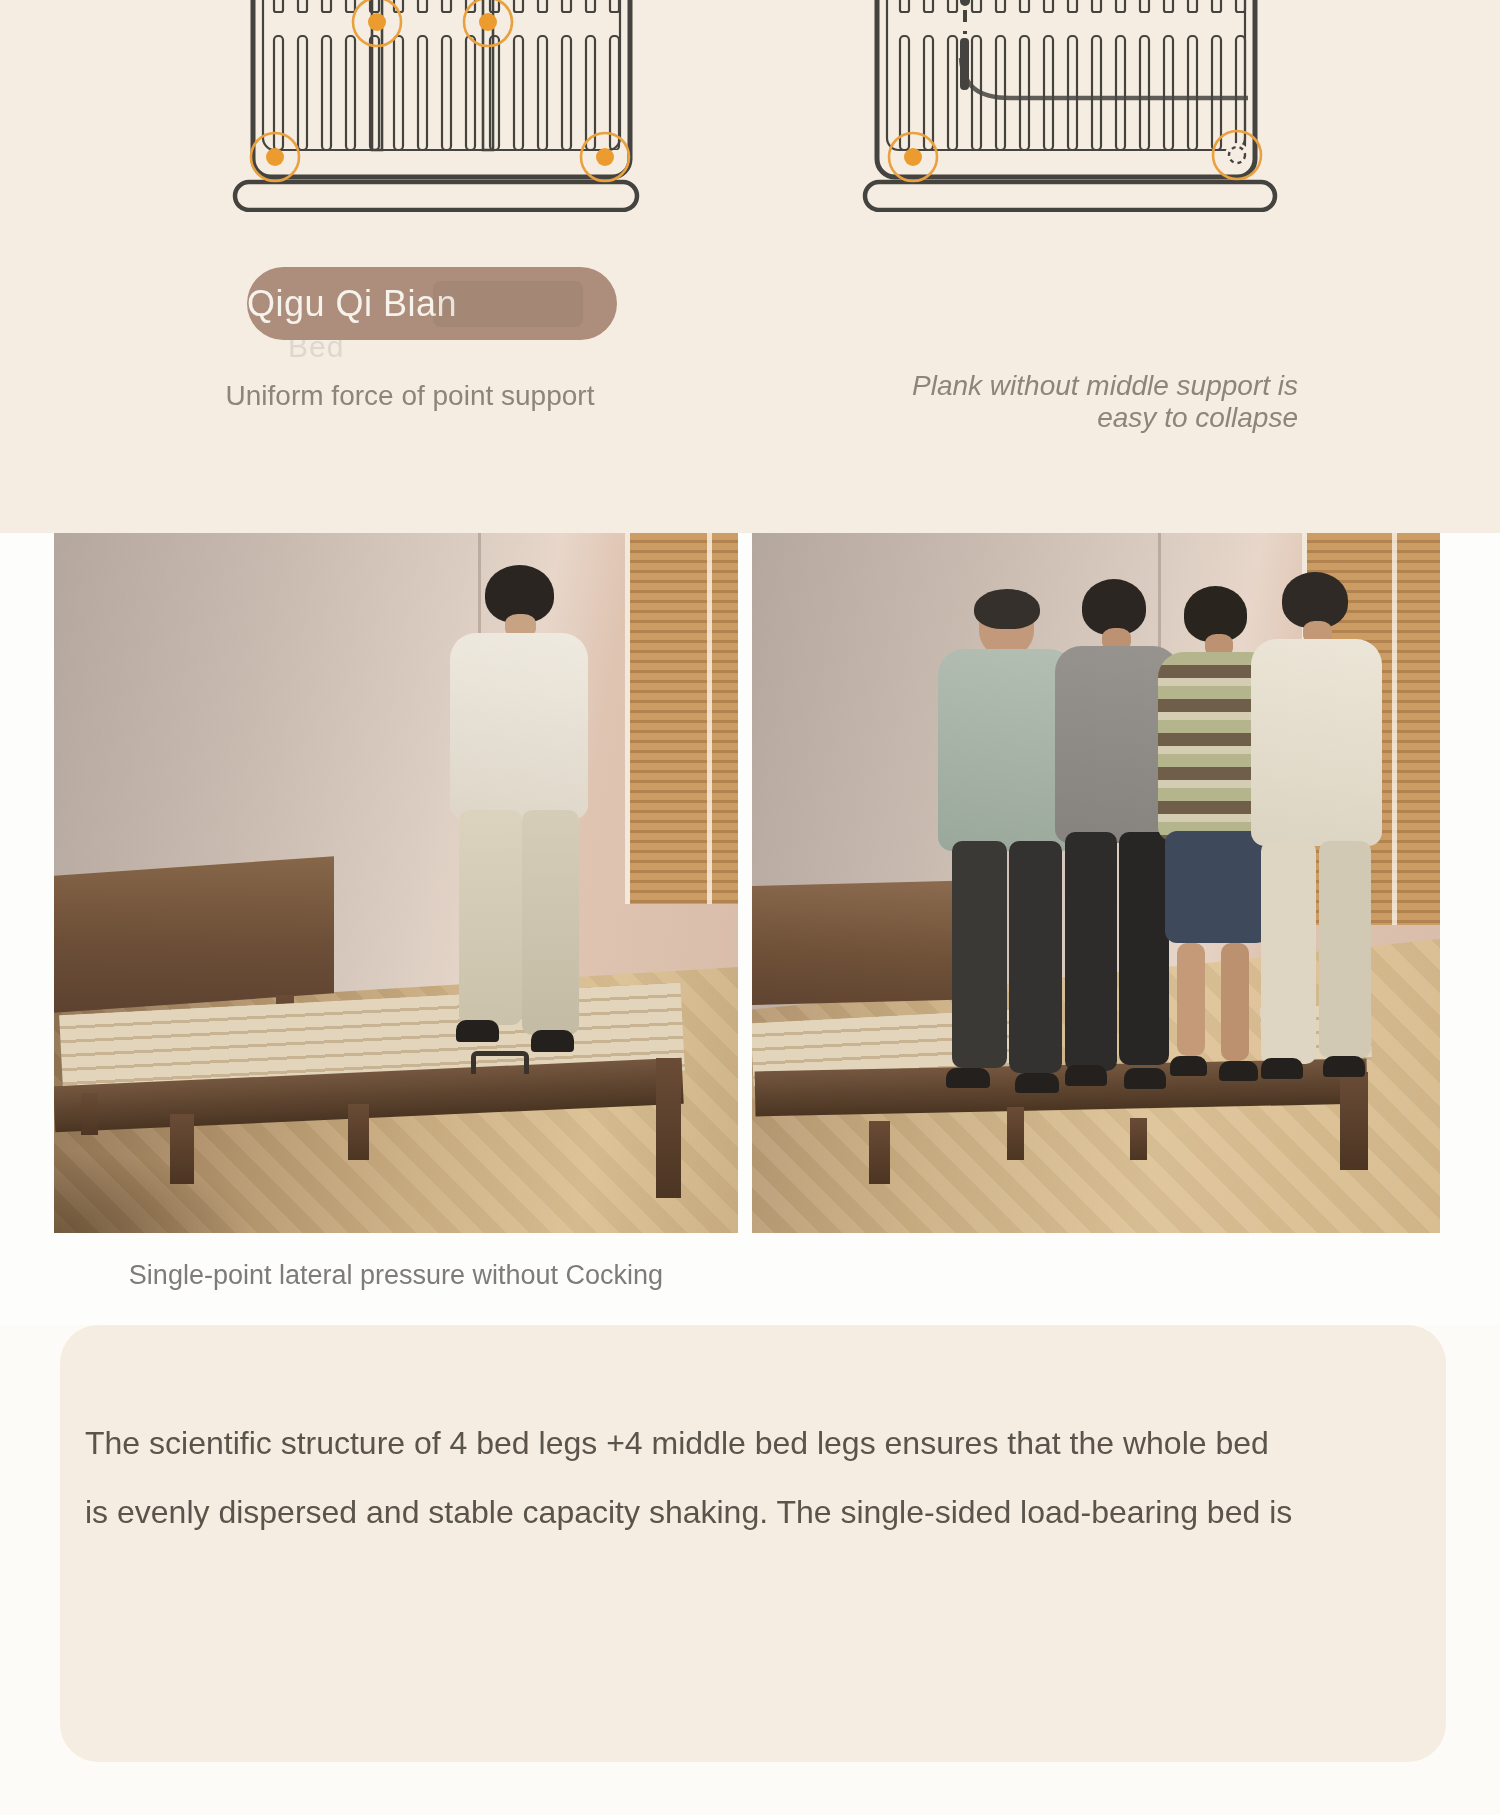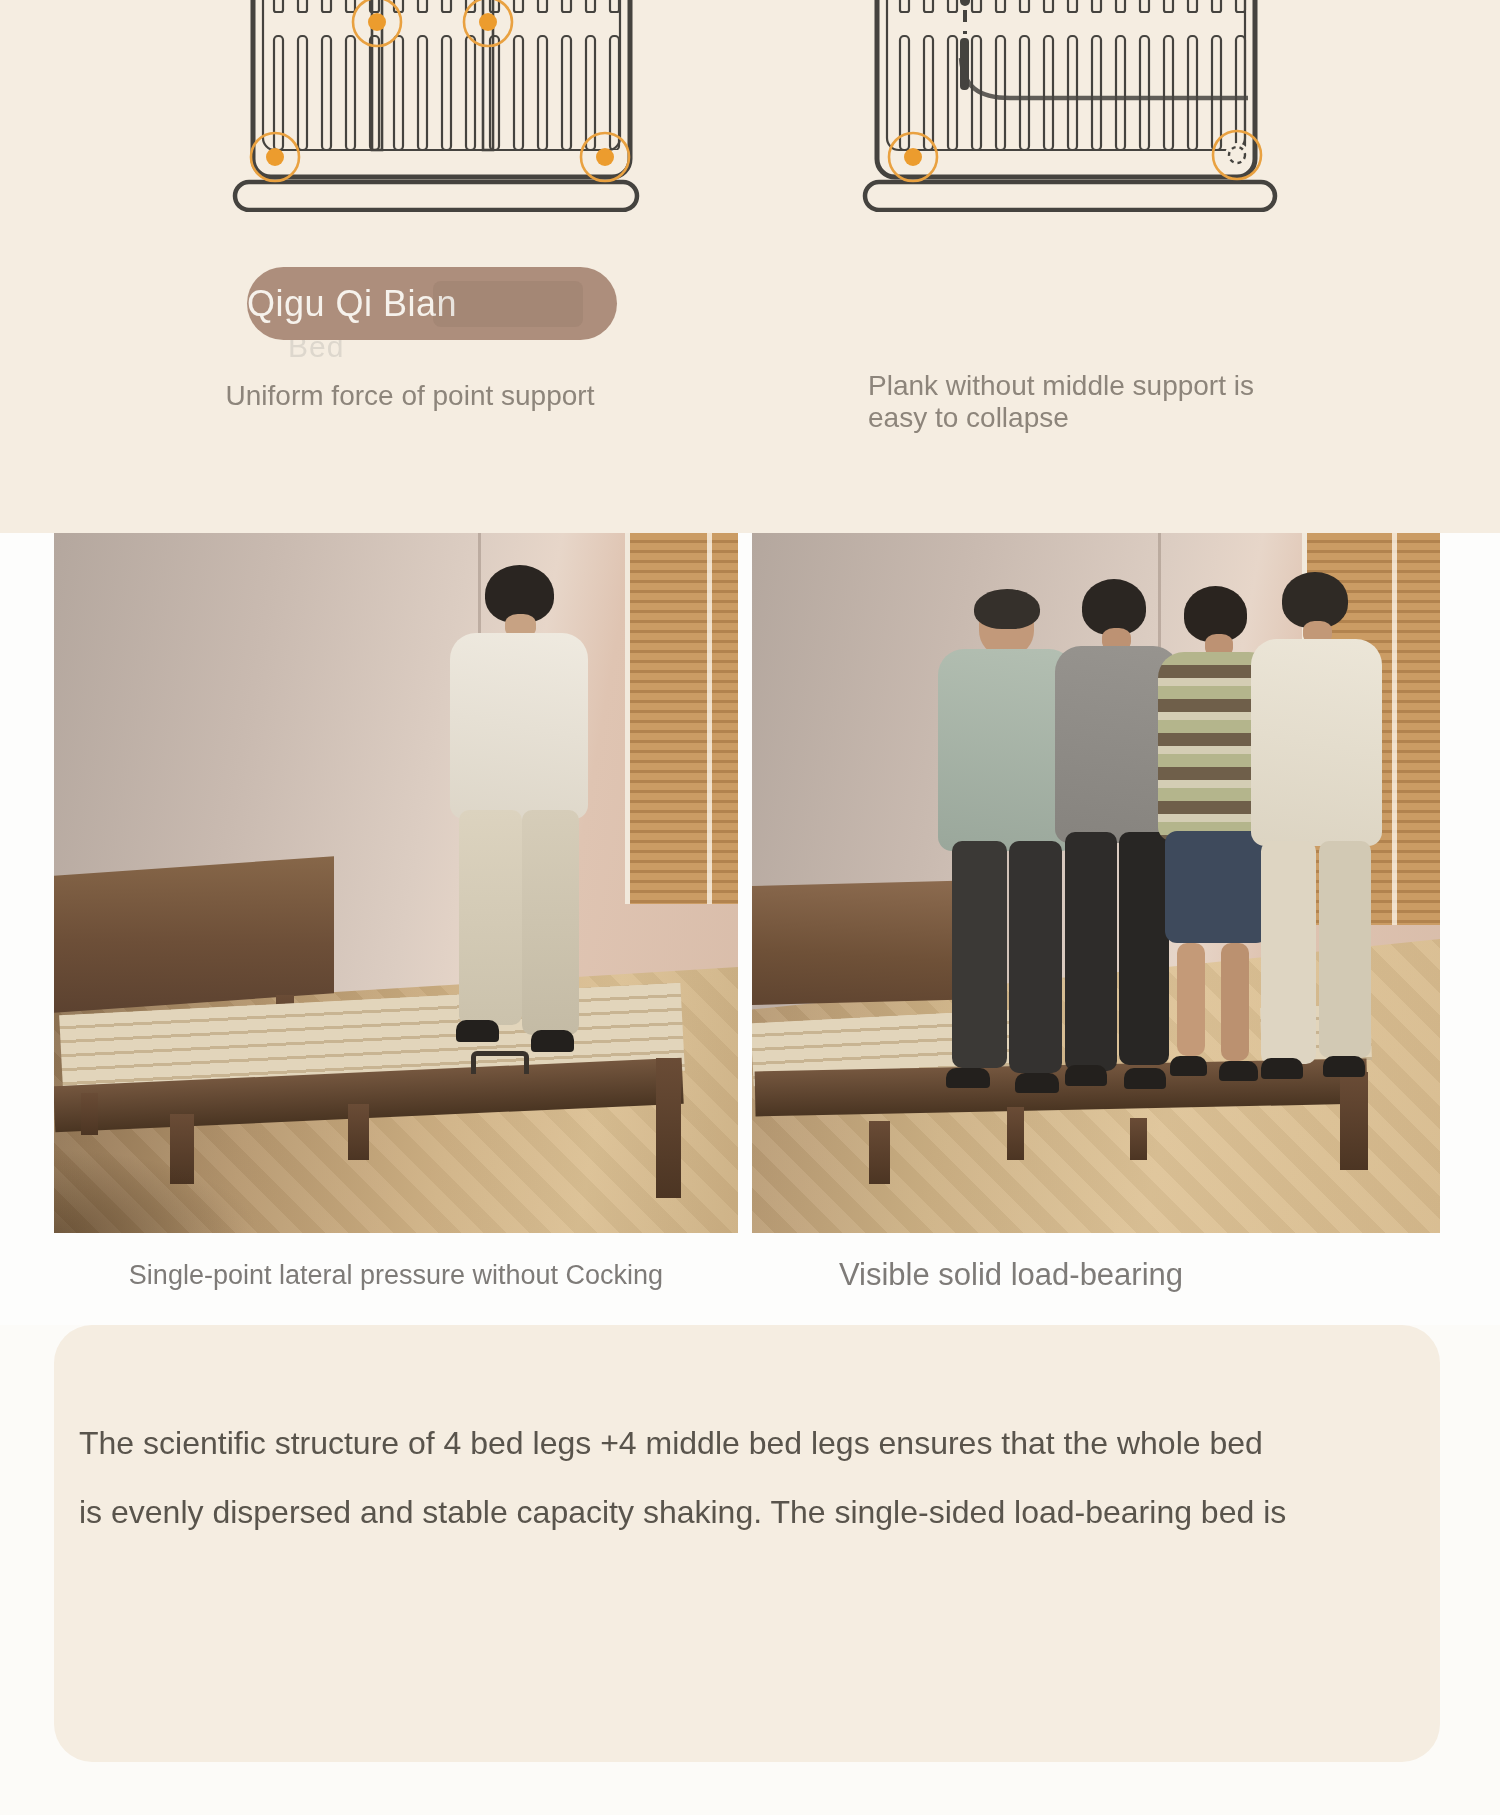--- a/index.html
+++ b/index.html
@@ -23,21 +23,21 @@
     color:#f6f2ec;font-size:36px;letter-spacing:.5px;
   }
   .pill-left{left:247px;top:267px;width:370px;height:73px;background:var(--badge-brown);padding-right:46px;box-sizing:border-box;}
   .pill-right{left:888px;top:263px;width:373px;height:77px;background:var(--badge-gray);color:#d9d6d2;padding-right:26px;box-sizing:border-box;}
   .pill-ghost{position:absolute;right:34px;top:14px;width:150px;height:46px;border-radius:8px;background:rgba(60,40,30,.07);}
   .faded-bed{
     position:absolute;left:288px;top:330px;font-size:30px;color:#ddd7cd;letter-spacing:1px;
   }
   .desc{position:absolute;color:var(--muted);font-size:28px;line-height:32px;}
   .desc-left{left:150px;top:380px;width:520px;text-align:center;}
-  .desc-right{left:868px;top:370px;width:430px;text-align:left;}
+  .desc-right{left:868px;top:370px;width:430px;text-align:right;font-style:italic;}
   
   .section-photos{left:0;top:533px;width:1500px;height:792px;background:var(--band-white);}
   figure.photo{margin:0;position:absolute;top:0;overflow:hidden;background:#cfc0b6;}
   .photo-left{left:54px;width:684px;height:700px;}
   .photo-right{left:752px;width:688px;height:700px;}
   .caption{position:absolute;color:var(--caption);}
   .caption-left{left:54px;top:727px;width:684px;text-align:center;font-size:27px;}
   .caption-right{left:752px;top:724px;width:688px;text-align:center;font-size:31px;transform:translateX(-85px);}
   
   .wall{position:absolute;inset:0;background:
@@ -58,21 +58,21 @@
   .rail{position:absolute;background:linear-gradient(180deg,#75573f 0%,#573f2b 70%,#4a3522 100%);}
   .leg{position:absolute;background:linear-gradient(180deg,#6a4c36,#4c3523);}
   .handle{position:absolute;border:5px solid #3a332c;border-bottom:none;border-radius:6px 6px 0 0;background:transparent;}
   .person{position:absolute;}
   .hair{position:absolute;border-radius:50% 50% 42% 42%;}
   .skin{position:absolute;border-radius:40%;}
   .shirt{position:absolute;border-radius:26px 26px 14px 14px;}
   .pantleg{position:absolute;border-radius:10px;}
   .shoe{position:absolute;border-radius:10px 10px 4px 4px;background:#23201d;}
   
-  .section-bottom{left:0;top:1325px;width:1232px;height:490px;background:var(--page-white);}
+  .section-bottom{left:6px;top:1325px;width:1232px;height:490px;background:var(--page-white);}
   .panel{position:absolute;left:54px;top:0;width:1386px;height:437px;border-radius:38px;background:var(--cream);}
   .paragraph{position:absolute;left:25px;top:84px;width:1335px;color:var(--paragraph);font-size:32px;line-height:69px;}
 </style>
 </head>
 <body>
 
 <div class="page">
 
   <section class="abs section-top">
 
@@ -215,21 +215,20 @@
         <div class="skin" style="left:40%;top:9.5%;width:22%;height:4.5%;background:#c29877"></div>
         <div class="shirt" style="left:0;top:13%;width:100%;height:40%;background:linear-gradient(190deg,#ece6d8,#dcd4c2)"></div>
         <div class="pantleg" style="left:8%;top:52%;width:42%;height:43%;background:#ded5c2"></div>
         <div class="pantleg" style="left:52%;top:52%;width:40%;height:42%;background:#d2c9b4"></div>
         <div class="shoe" style="left:8%;top:94%;width:32%;height:4%"></div>
         <div class="shoe" style="left:55%;top:93.5%;width:32%;height:4%"></div>
       </div>
     </figure>
 
     <div class="caption caption-left">Single-point lateral pressure without Cocking</div>
-    <div class="caption caption-right">Visible solid load-bearing</div>
   </section>
 
   <section class="abs section-bottom">
     <div class="panel">
       <div class="paragraph">
         <div>The scientific structure of 4 bed legs +4 middle bed legs ensures that the whole bed</div>
         <div>is evenly dispersed and stable capacity shaking. The single-sided load-bearing bed is</div>
       </div>
     </div>
   </section>

